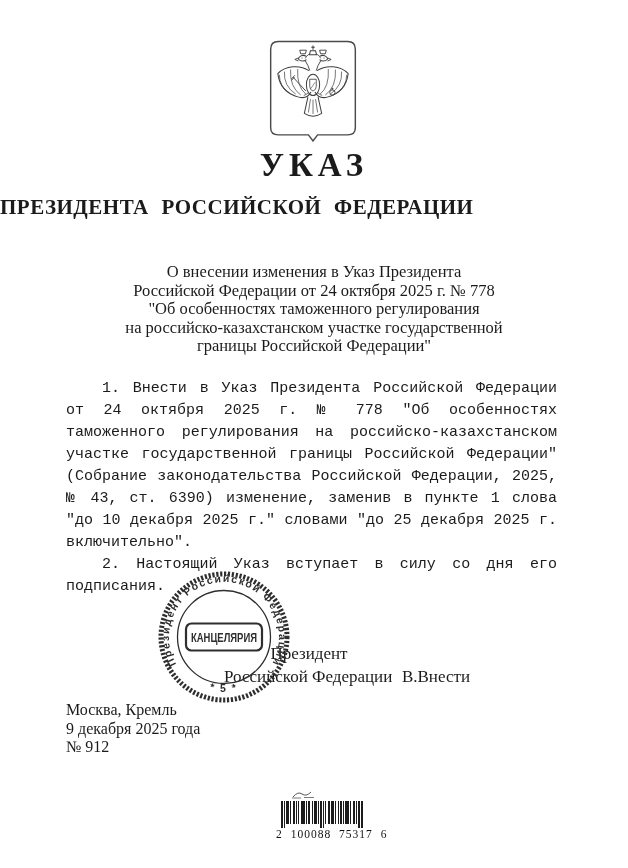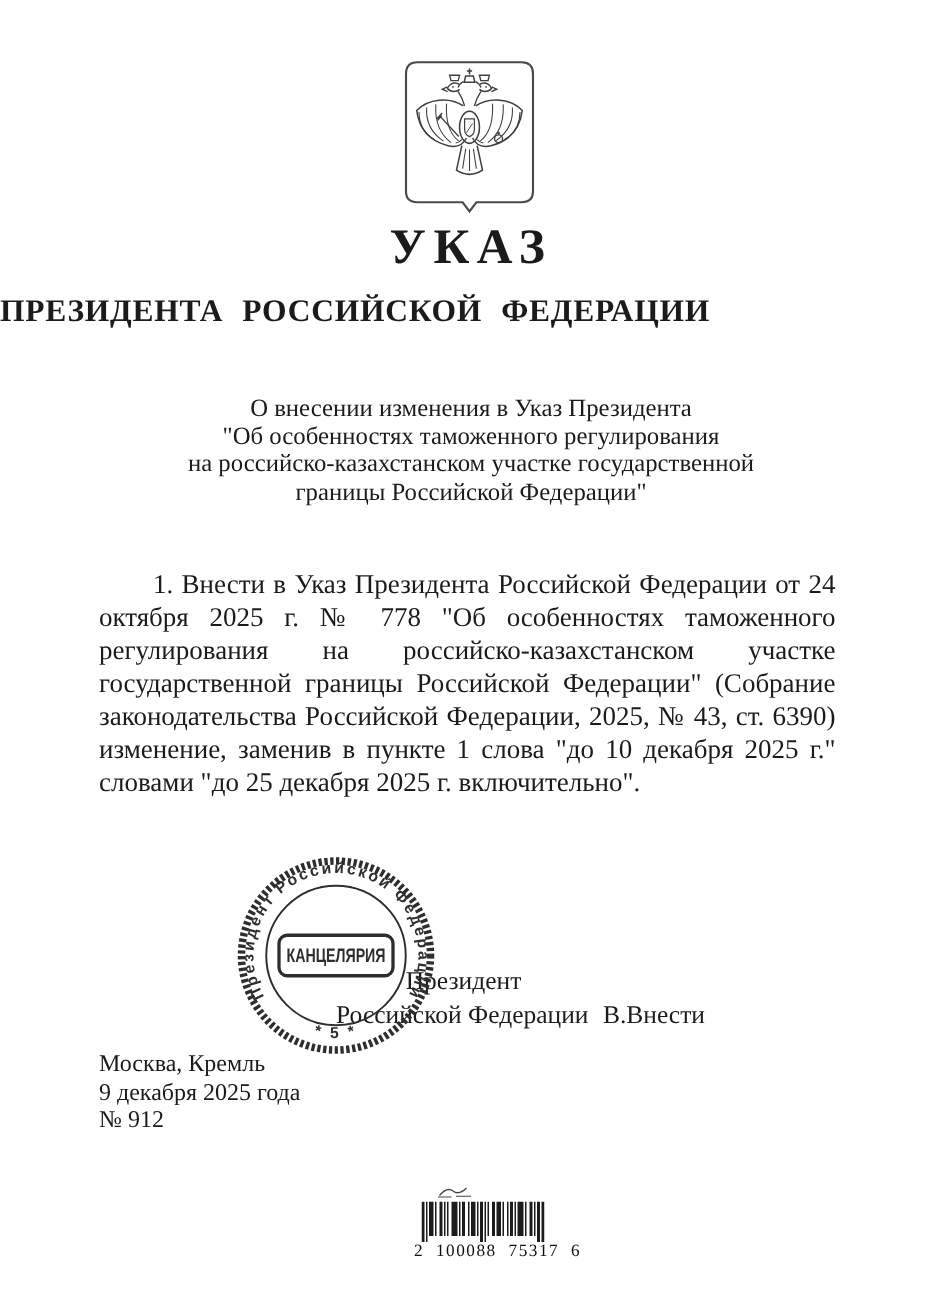--- a/index.html
+++ b/index.html
@@ -27,21 +27,21 @@
     letter-spacing:0.5px;word-spacing:7px;line-height:24px;
   }
   
   .heading{
     position:absolute;top:263px;left:44px;width:540px;
     text-align:center;font-size:16.5px;font-weight:normal;line-height:18.5px;
   }
   
   .body-text{
     position:absolute;top:378px;left:66px;width:491px;
-    font-size:18px;line-height:22px;text-align:justify;
+    font-size:15px;line-height:22px;text-align:justify;font-family:Liberation Mono, monospace;
   }
   .body-text p{margin:0;text-indent:36px;}
   
   .sig-line1{
     position:absolute;top:644px;left:226px;width:166px;
     text-align:center;font-size:17px;line-height:20px;
   }
   .sig-line2{
     position:absolute;top:667px;left:224px;width:246px;
     display:flex;justify-content:space-between;
@@ -108,27 +108,29 @@
 
       <path d="M38 52 q-2 2 -4 2.2 M48 52 q2 2 4 2.2" stroke-width="0.8"></path>
     </svg>
   </div>
 
   <div class="kind-title">УКАЗ</div>
   <div class="kind-subtitle">ПРЕЗИДЕНТА РОССИЙСКОЙ ФЕДЕРАЦИИ</div>
 
   <div class="heading">
     <div>О внесении изменения в Указ Президента</div>
+    <div>Российской Федерации от 24 октября 2025 г. № 778</div>
     <div>"Об особенностях таможенного регулирования</div>
     <div>на российско-казахстанском участке государственной</div>
     <div>границы Российской Федерации"</div>
   </div>
 
   <div class="body-text">
     <p>1. Внести в Указ Президента Российской Федерации от 24 октября 2025 г. № 778 "Об особенностях таможенного регулирования на российско-казахстанском участке государственной границы Российской Федерации" (Собрание законодательства Российской Федерации, 2025, № 43, ст. 6390) изменение, заменив в пункте 1 слова "до 10 декабря 2025 г." словами "до 25 декабря 2025 г. включительно".</p>
+    <p>2. Настоящий Указ вступает в силу со дня его подписания.</p>
   </div>
 
   <div class="sig-line1">Президент</div>
   <div class="sig-line2">
     <span>Российской Федерации</span>
     <span>В.Внести</span>
   </div>
 
   <div class="stamp">
     <svg viewBox="0 0 136 136" width="136" height="136">

